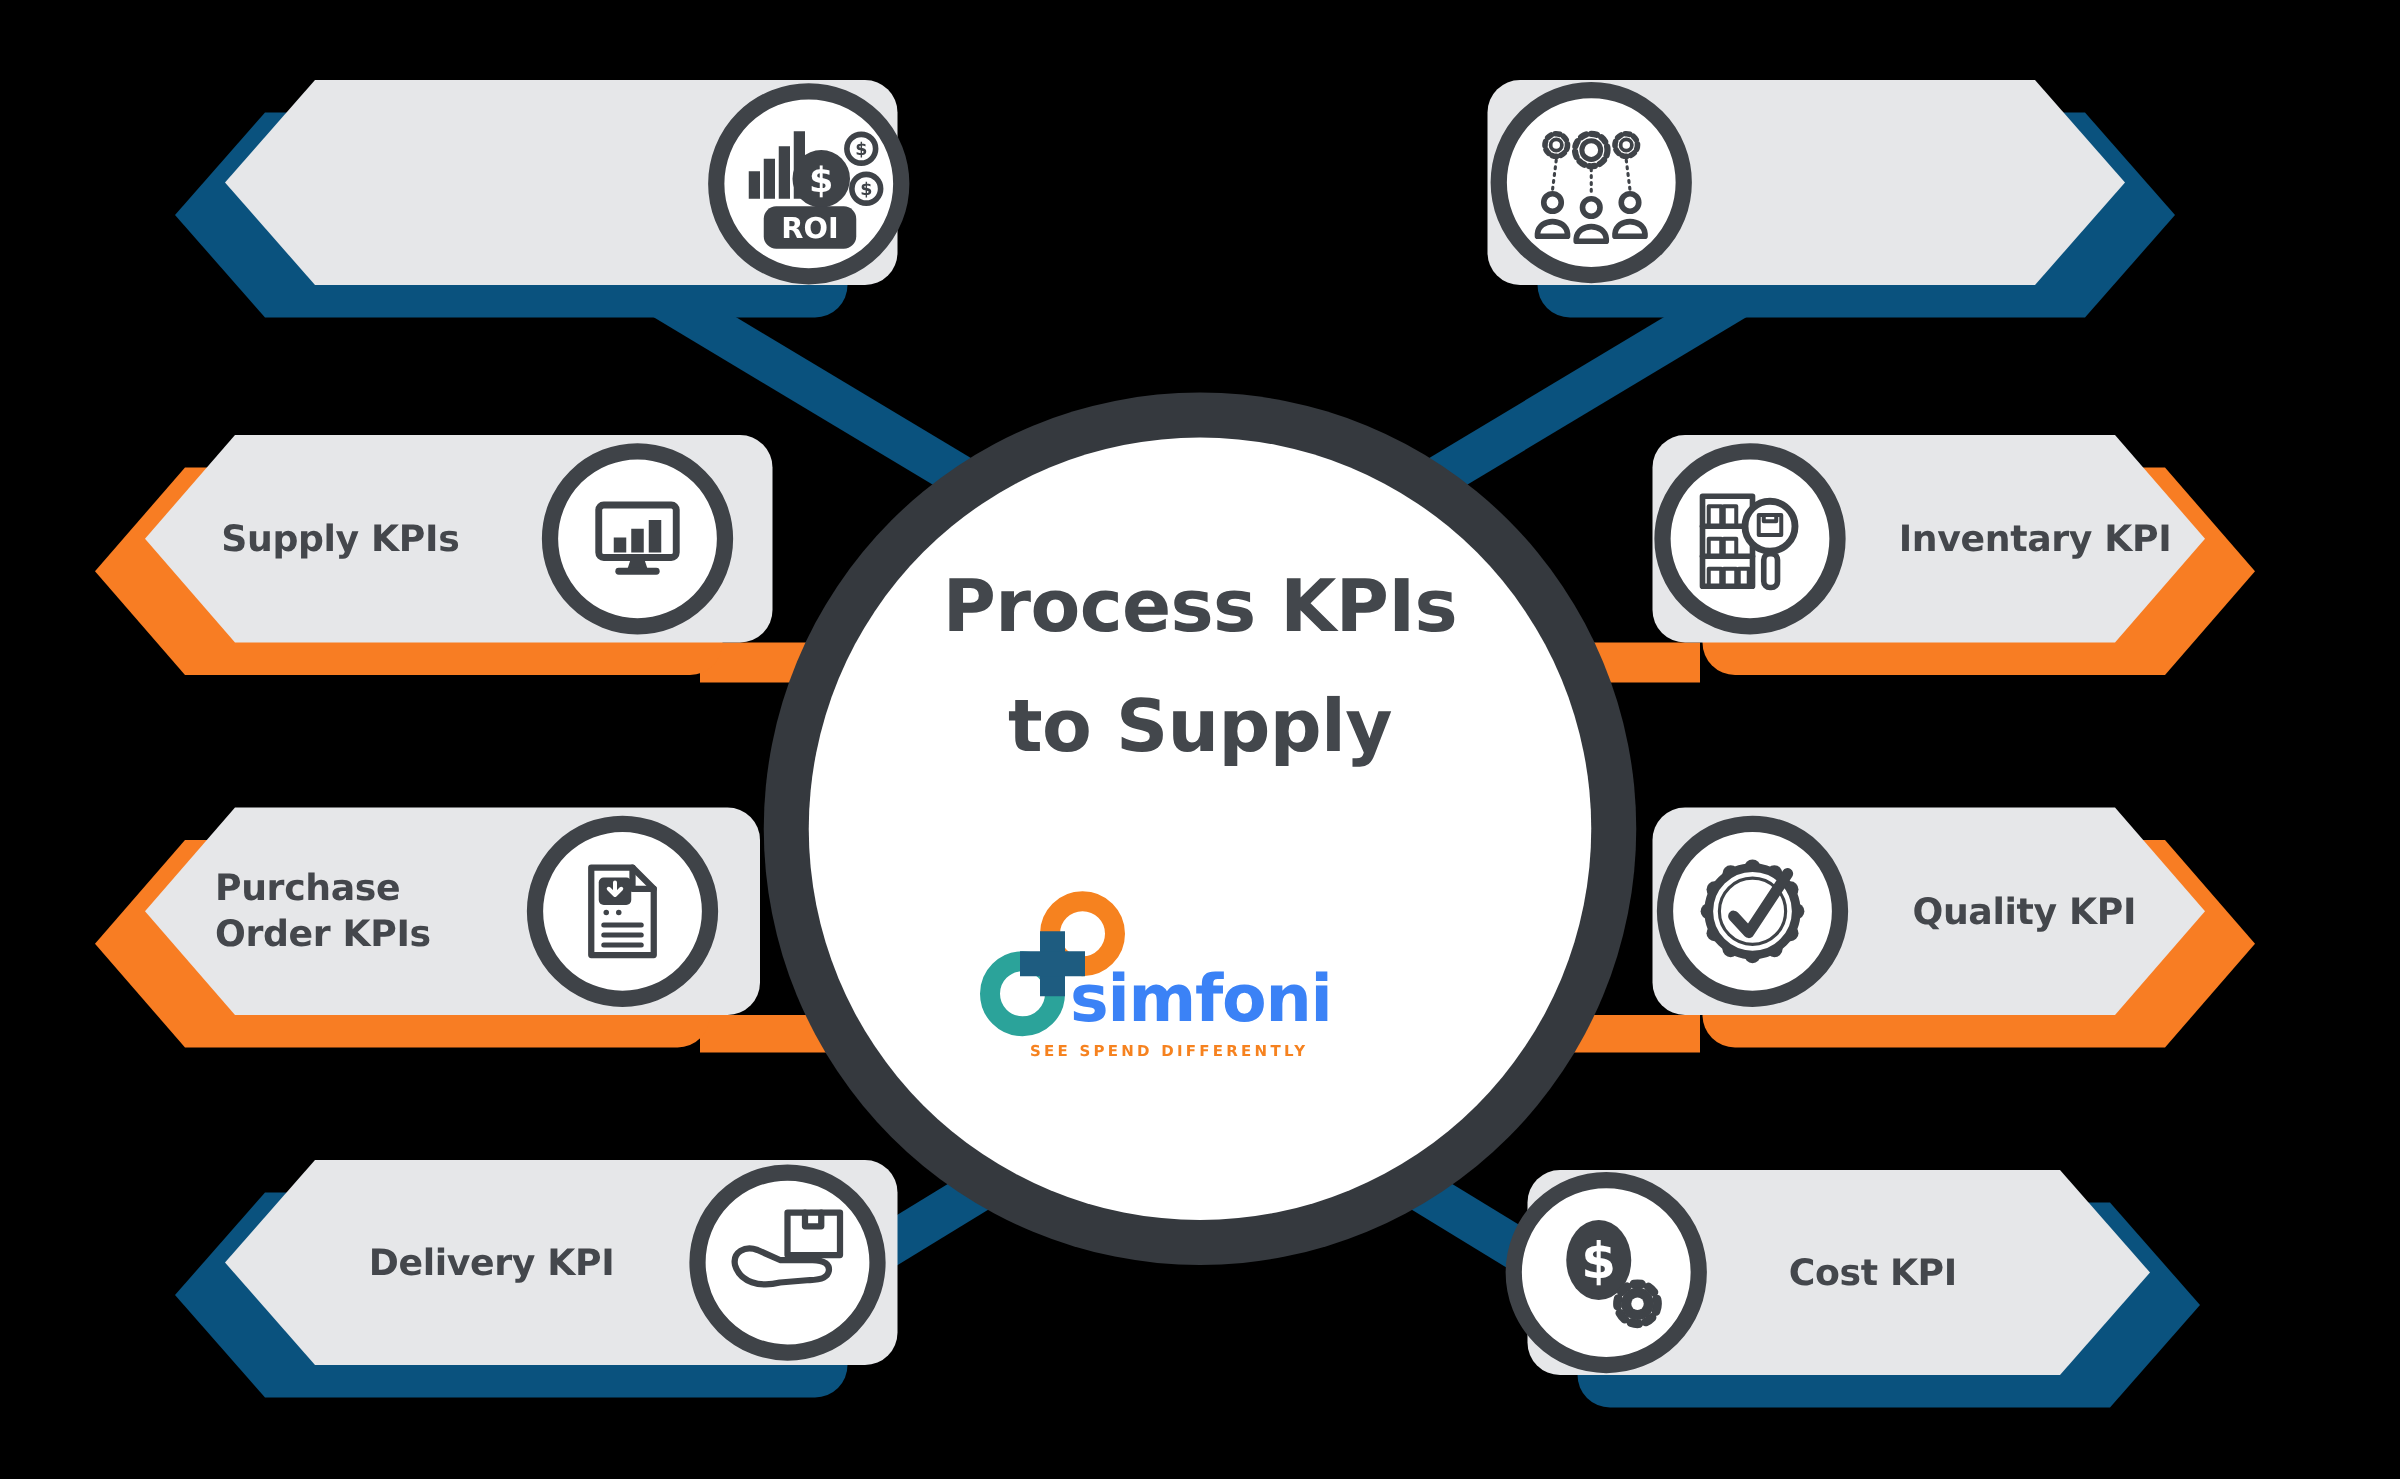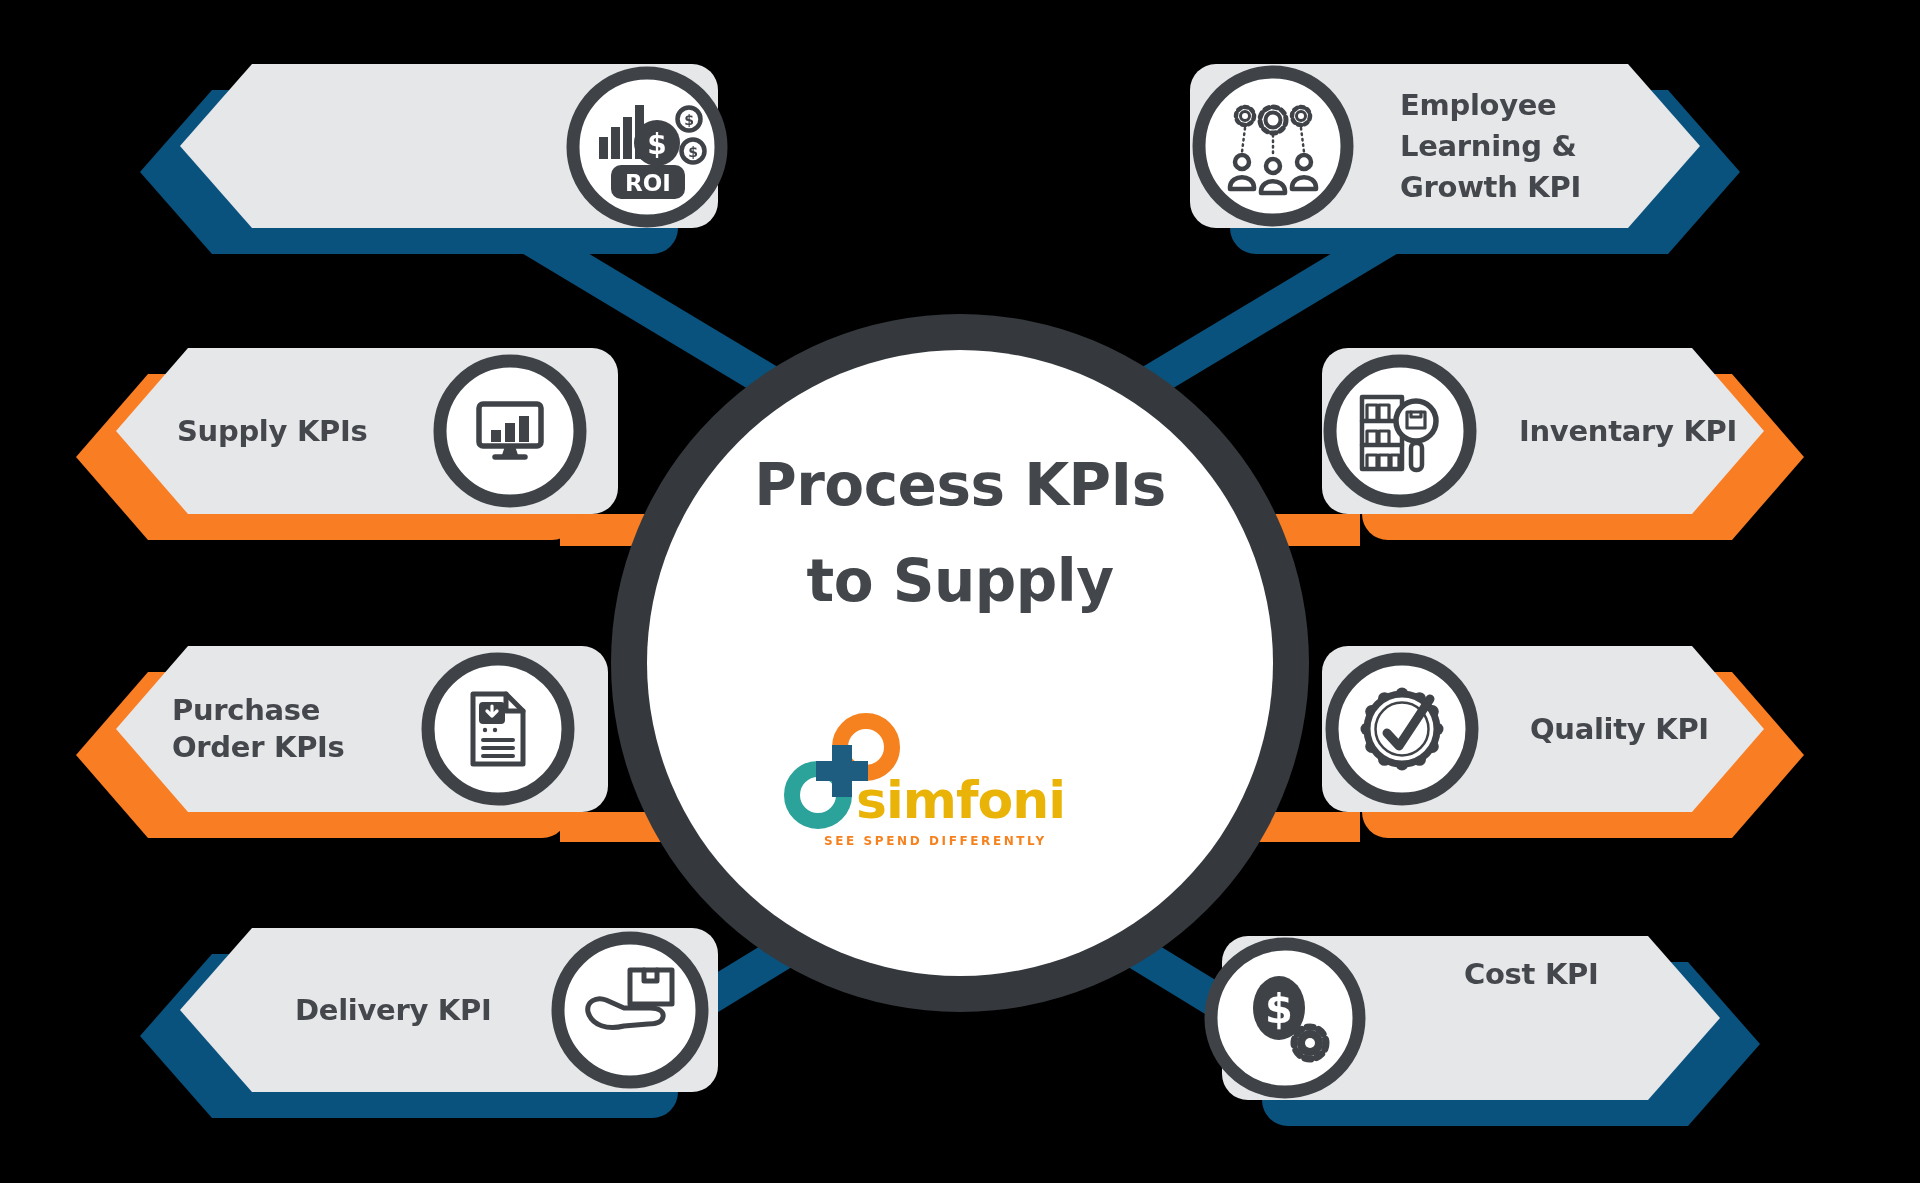--- a/index.html
+++ b/index.html
@@ -5,21 +5,21 @@
   html,body{margin:0;padding:0;background:#000;}
   .stage{position:relative;width:1920px;height:1183px;background:#000;overflow:hidden;
          font-family:"DejaVu Sans","Liberation Sans",sans-serif;}
   .stage svg{position:absolute;left:0;top:0;}
   .label{position:absolute;color:#44474C;font-weight:bold;font-size:29px;line-height:37px;
          letter-spacing:-0.3px;white-space:nowrap;}
   .label.single{line-height:36px;}
   .label.tri{line-height:41px;}
   .title{position:absolute;left:610px;top:437px;width:700px;text-align:center;
          color:#43474C;font-weight:bold;font-size:58px;line-height:96px;letter-spacing:-0.5px;}
-  .brand{position:absolute;left:856px;top:770px;color:#eab308;font-weight:bold;
+  .brand{position:absolute;left:856px;top:770px;color:#3b82f6;font-weight:bold;
          font-size:52px;letter-spacing:-1px;}
   .tagline{position:absolute;left:824px;top:834px;width:240px;text-align:left;
            color:#F6821F;font-weight:bold;font-size:12px;letter-spacing:2.6px;}
 </style>
 </head>
 <body>
 
 <div class="stage">
 
 <svg width="1920" height="1183" viewBox="0 0 1920 1183">
@@ -210,31 +210,26 @@
 
   <div class="label single" style="left:177px;top:413px;">Supply KPIs</div>
 
   <div class="label" style="left:172px;top:692px;">
     <div>Purchase</div>
     <div>Order KPIs</div>
   </div>
 
   <div class="label single" style="left:295px;top:992px;">Delivery KPI</div>
 
-  <div class="label tri" style="left:1400px;top:85px;">
-    <div>Employee</div>
-    <div>Learning &amp;</div>
-    <div>Growth KPI</div>
-  </div>
 
   <div class="label single" style="left:1519px;top:413px;">Inventary KPI</div>
 
   <div class="label single" style="left:1530px;top:711px;">Quality KPI</div>
 
-  <div class="label single" style="left:1431px;top:956px;margin-left:33px;">Cost KPI</div>
+  <div class="label single" style="left:1431px;top:1000px;">Cost KPI</div>
 
   <div class="title">
     <div>Process KPIs</div>
     <div>to Supply</div>
   </div>
 
   <div class="brand">simfoni</div>
   <div class="tagline">SEE SPEND DIFFERENTLY</div>
 
 </div>

